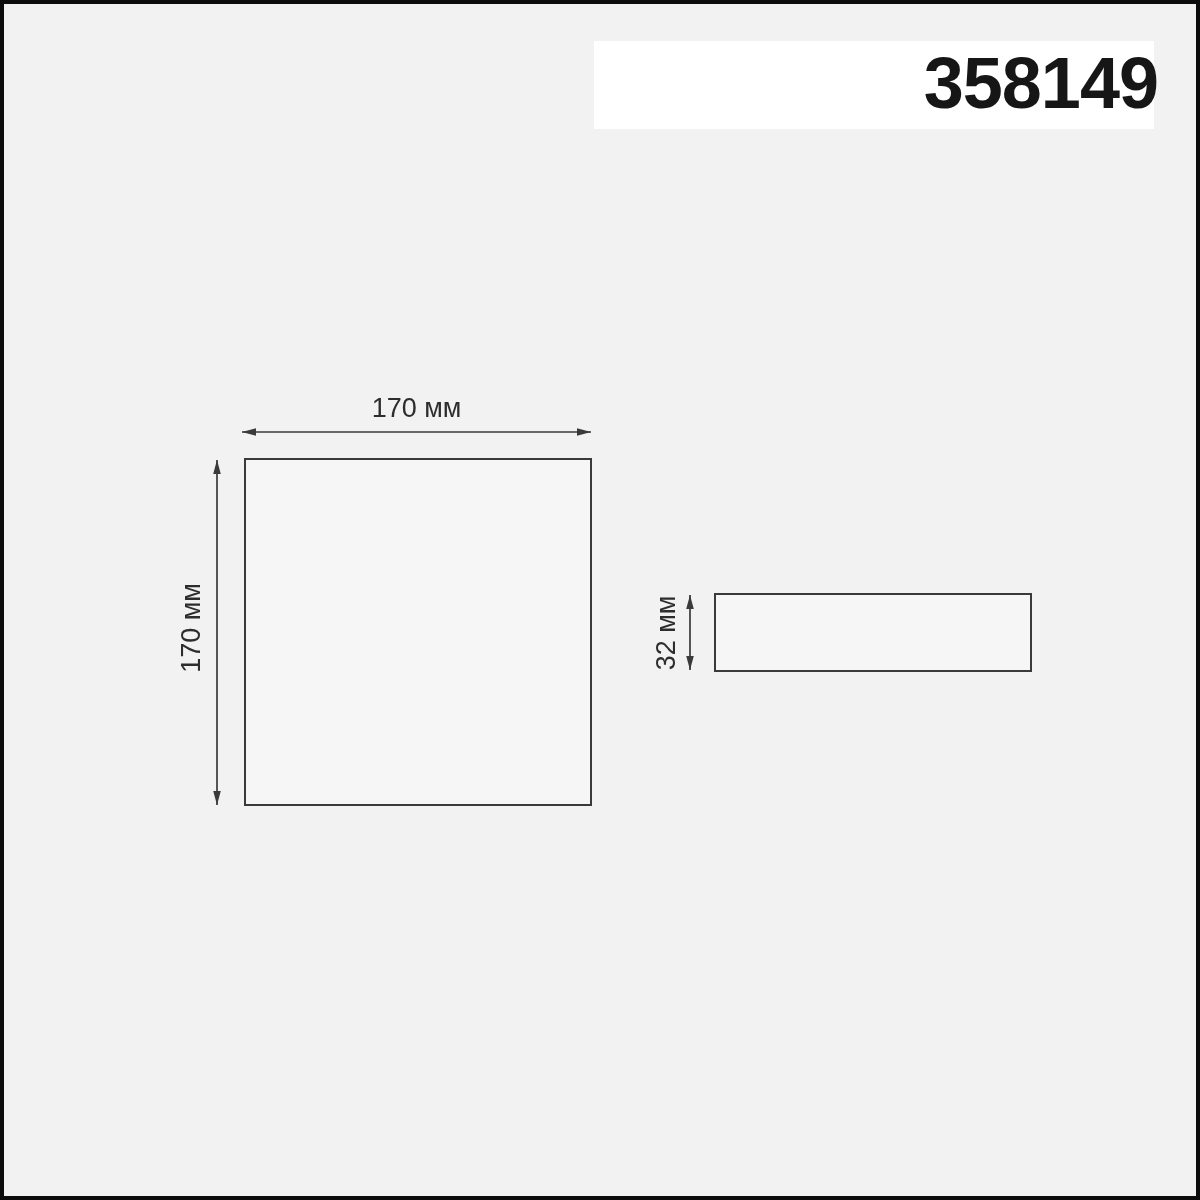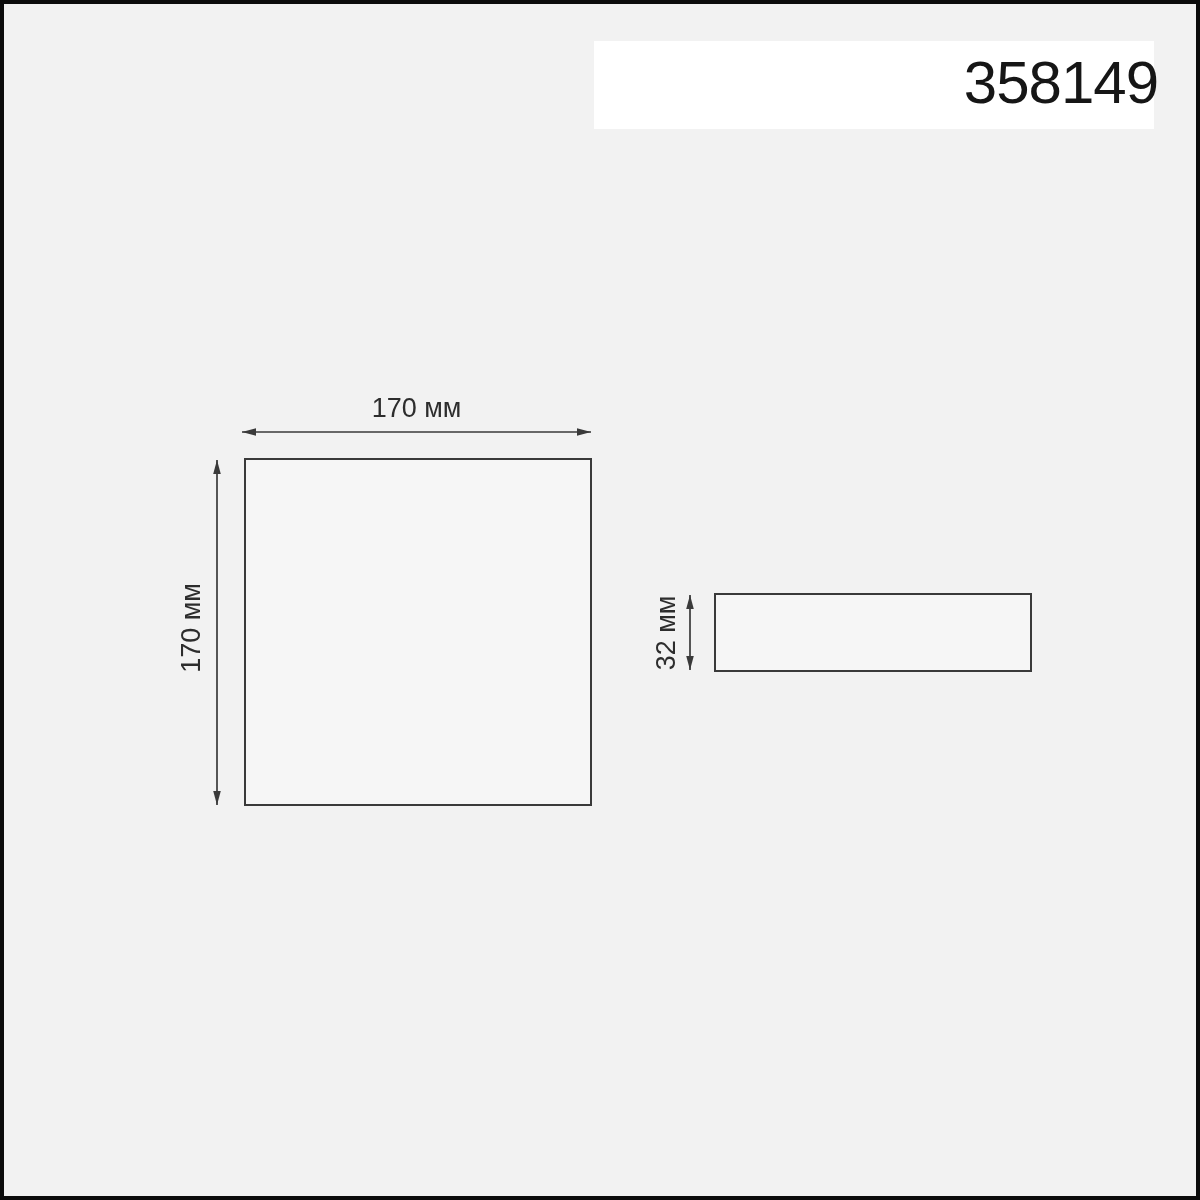--- a/index.html
+++ b/index.html
@@ -30,22 +30,22 @@
     left: 590px;
     top: 37px;
     width: 560px;
     height: 88px;
     background: var(--c-band_background);
     display: flex;
     align-items: center;
     justify-content: flex-end;
   }
   .code-band .code {
-    font-size: 60px;
-    font-weight: normal;
+    font-size: 72px;
+    font-weight: bold;
     letter-spacing: -1px;
     color: var(--c-code_text);
     line-height: 1;
     transform: translate(4px, -2px);
     white-space: nowrap;
     margin-left: 48px;
   }
   .view-outline {
     position: absolute;
     border: 2.5px solid var(--c-line);

